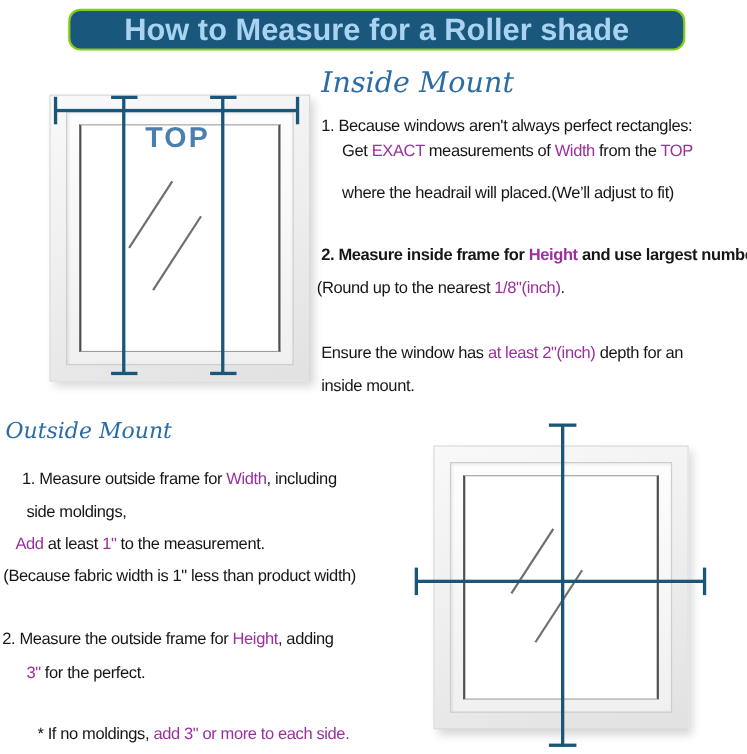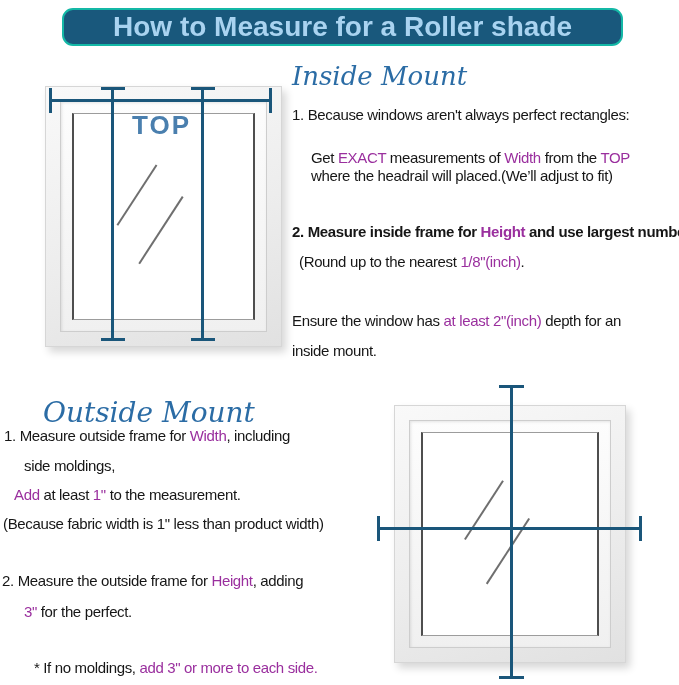--- a/index.html
+++ b/index.html
@@ -4,21 +4,21 @@
 <style>
   html,body{margin:0;padding:0;}
   body{
     width:679px;height:685px;position:relative;overflow:hidden;
     background:#ffffff;
     font-family:"Liberation Sans",sans-serif;
   }
   .abs{position:absolute;}
   .banner{
     left:62px;top:8px;width:557px;height:34px;
-    background:#19587C;border:2px solid #14b8a6;border-radius:11px;
+    background:#19587C;border:2px solid #84cc16;border-radius:11px;
     display:flex;align-items:center;justify-content:center;
     color:#A9D3F0;font-size:28px;font-weight:bold;letter-spacing:0px;
     white-space:nowrap;
   }
   .heading{
     font-family:"DejaVu Serif","Liberation Serif",serif;
     font-style:italic;color:#2B6CA5;font-size:26px;white-space:nowrap;
   }
   .txt{
     font-size:15px;line-height:1.1;letter-spacing:-0.35px;
@@ -79,35 +79,35 @@
 <div class="abs mline" style="left:201px;top:89px;width:3px;height:250px;"></div>
 <div class="abs mline" style="left:191px;top:87px;width:24px;height:3px;"></div>
 <div class="abs mline" style="left:191px;top:338px;width:24px;height:3px;"></div>
 
 <div class="abs top-label" style="left:132px;top:110px;">TOP</div>
 
 <div class="abs heading" style="left:292px;top:61px;text-align:center;">Inside Mount</div>
 
 <div class="abs txt" style="left:292px;top:107px;">1. Because windows aren't always perfect rectangles:</div>
 
-<div class="abs txt" style="left:311px;top:150px;"><span>Get </span><span class="hl">EXACT</span><span> measurements of </span><span class="hl">Width</span><span> from the </span><span class="hl">TOP</span></div>
+<div class="abs txt" style="left:311px;top:130px;"><span>Get </span><span class="hl">EXACT</span><span> measurements of </span><span class="hl">Width</span><span> from the </span><span class="hl">TOP</span></div>
 
 <div class="abs txt" style="left:311px;top:168px;">where the headrail will placed.(We’ll adjust to fit)</div>
 
 <div class="abs txt" style="left:292px;top:224px;font-weight:bold;"><span>2. Measure inside frame for </span><span class="hl">Height</span><span> and use largest number</span></div>
 
-<div class="abs txt" style="left:299px;top:254px;"><span>(Round up to the nearest </span><span class="hl">1/8"(inch)</span><span>.</span></div>
+<div class="abs txt" style="left:288px;top:254px;"><span>(Round up to the nearest </span><span class="hl">1/8"(inch)</span><span>.</span></div>
 
 <div class="abs txt" style="left:292px;top:313px;"><span>Ensure the window has </span><span class="hl">at least 2"(inch)</span><span> depth for an</span></div>
 
 <div class="abs txt" style="left:292px;top:343px;">inside mount.</div>
 
-<div class="abs heading" style="left:5px;top:396px;font-size:28px;margin-left:38px;">Outside Mount</div>
+<div class="abs heading" style="left:5px;top:379px;font-size:20px;">Outside Mount</div>
 
-<div class="abs txt" style="left:4px;top:428px;"><span>1. Measure outside frame for </span><span class="hl">Width</span><span>, including</span></div>
+<div class="abs txt" style="left:20px;top:428px;"><span>1. Measure outside frame for </span><span class="hl">Width</span><span>, including</span></div>
 
 <div class="abs txt" style="left:24px;top:458px;">side moldings,</div>
 
 <div class="abs txt" style="left:14px;top:487px;"><span class="hl">Add</span><span> at least </span><span class="hl">1"</span><span> to the measurement.</span></div>
 
 <div class="abs txt" style="left:3px;top:516px;">(Because fabric width is 1" less than product width)</div>
 
 <div class="abs txt" style="left:2px;top:573px;"><span>2. Measure the outside frame for </span><span class="hl">Height</span><span>, adding</span></div>
 
 <div class="abs txt" style="left:24px;top:604px;"><span class="hl">3"</span><span>  for the perfect.</span></div>

